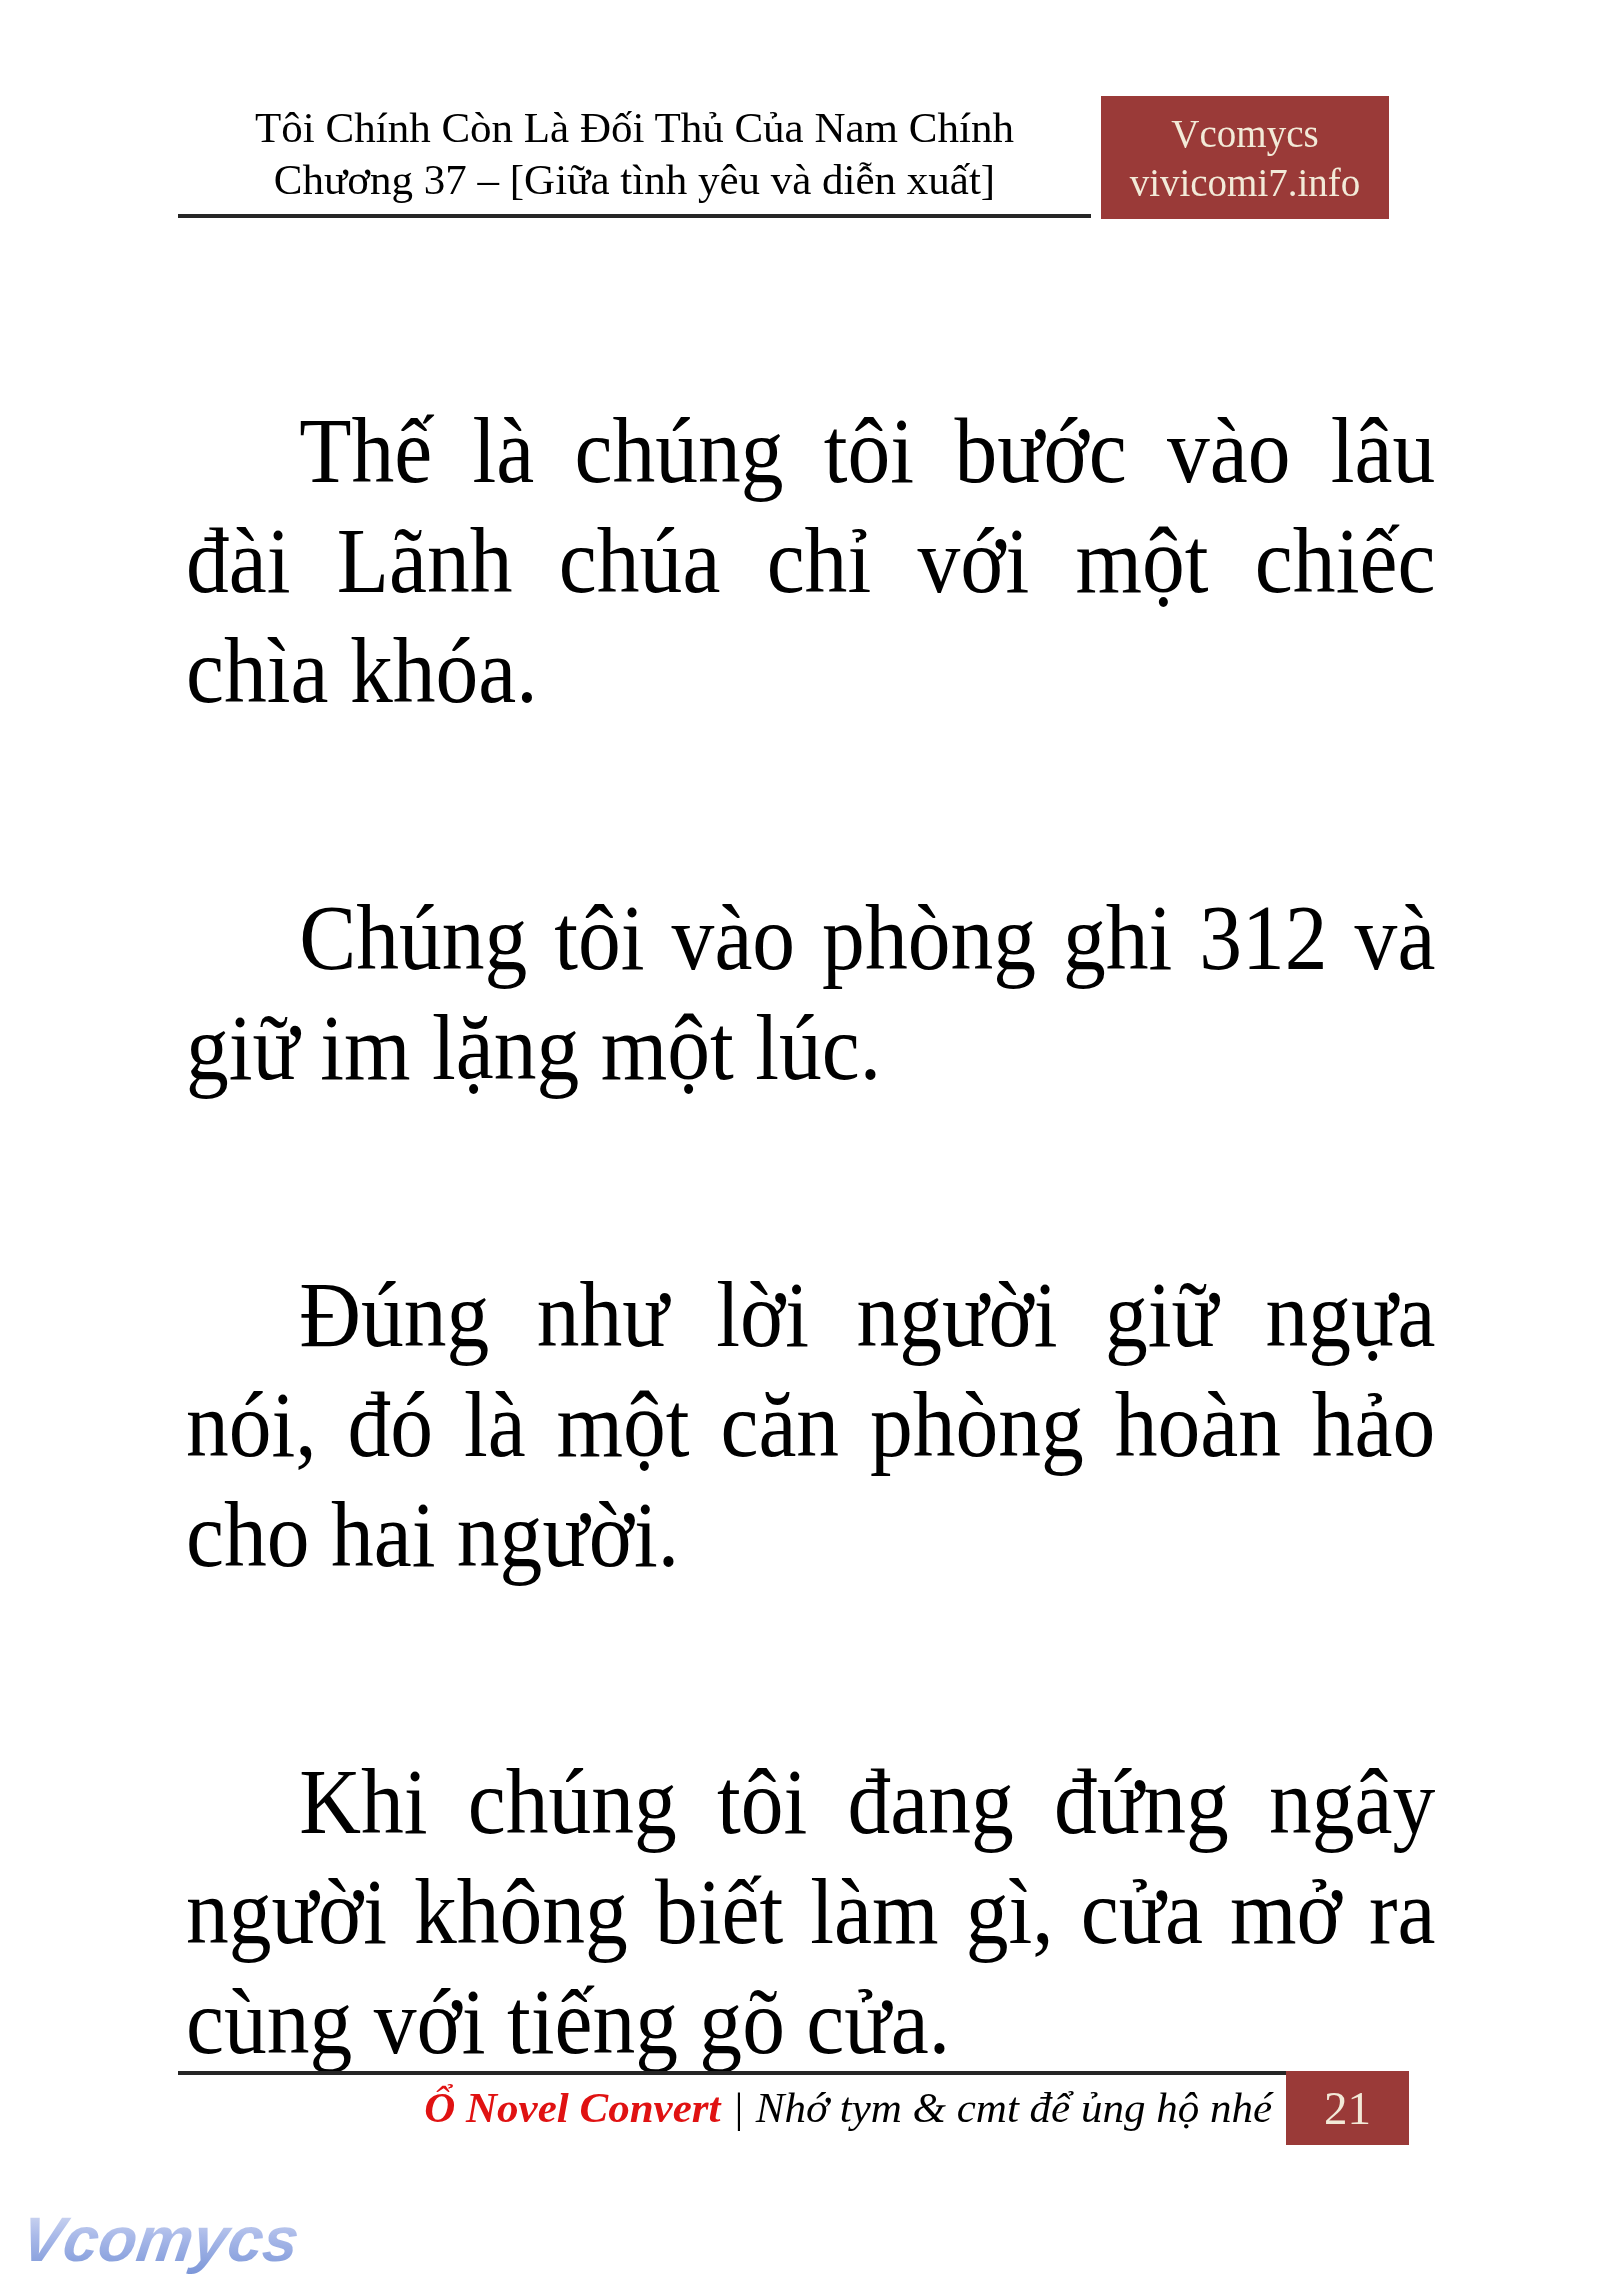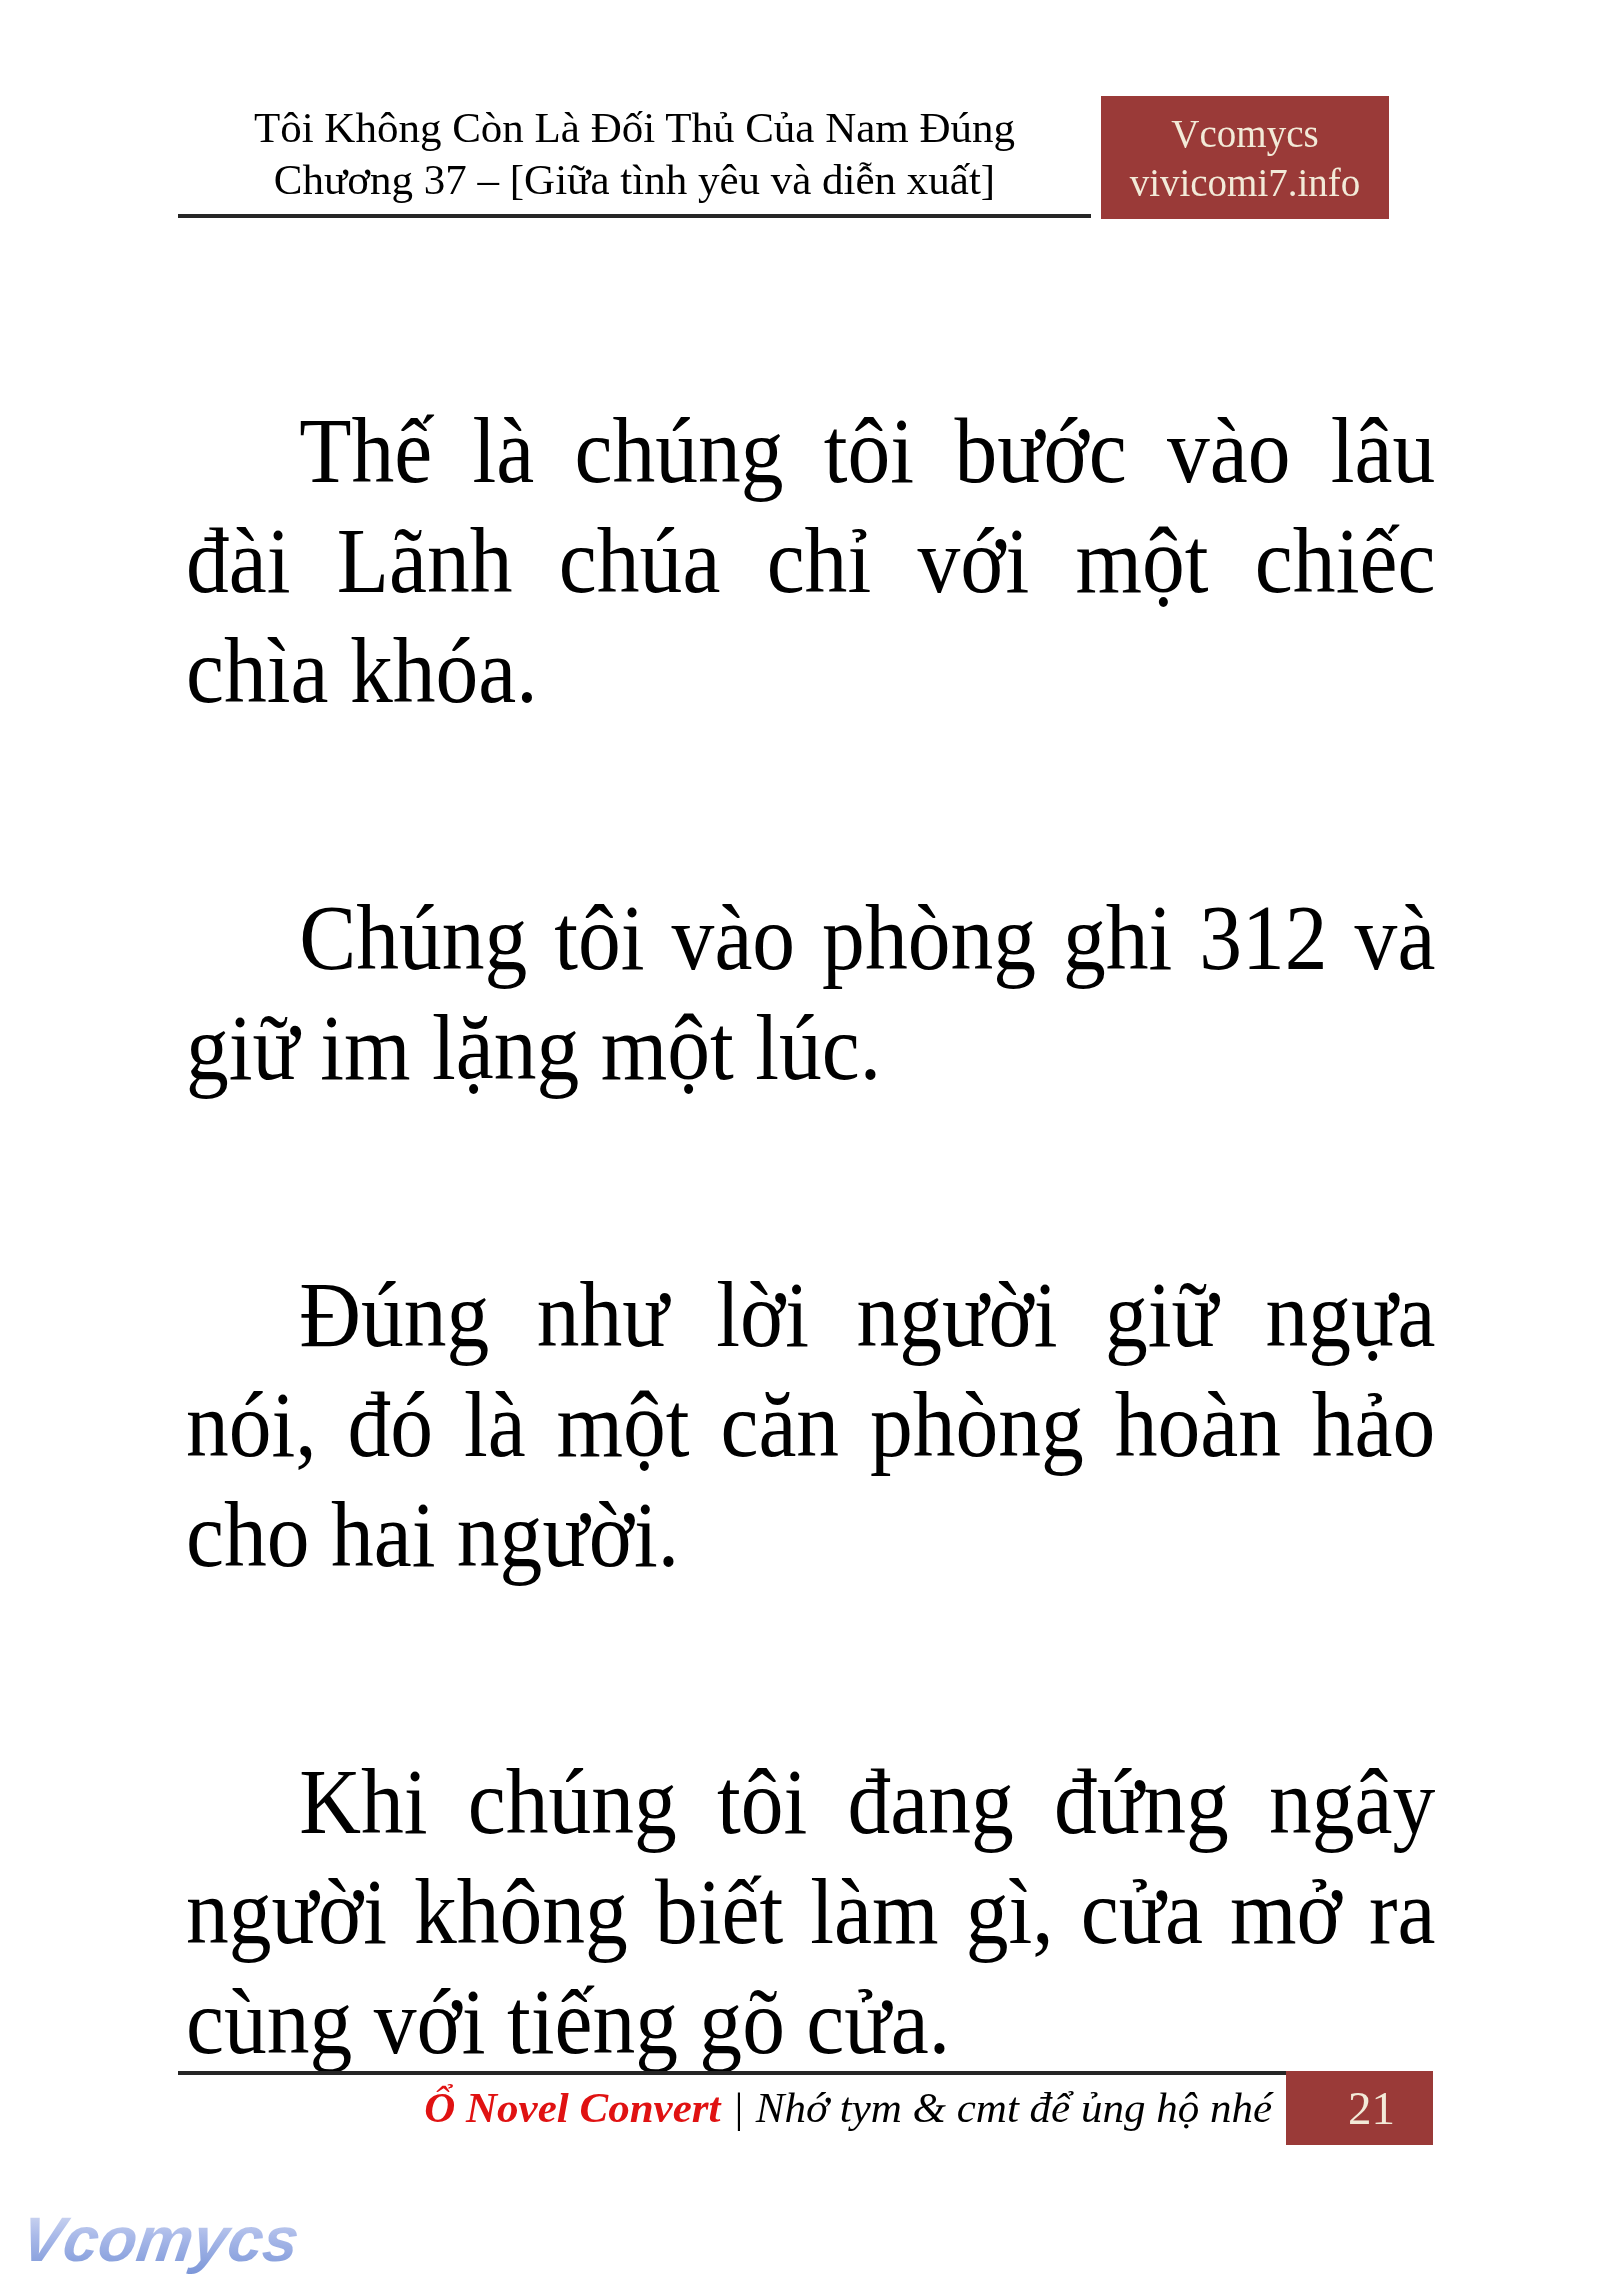--- a/index.html
+++ b/index.html
@@ -50,42 +50,41 @@
     text-align:right;white-space:nowrap;
     font-size:43px;line-height:55px;color:#000;font-style:italic;
   }
   .footer-brand{color:#e01212;font-weight:bold;}
   .footer-sep{padding:0 11.8px;color:#000;font-weight:normal;}
   .page-badge{
     position:absolute;left:1286px;top:2071px;width:123px;height:74px;
     background:#9a3a38;color:#f2ead8;
     display:flex;align-items:center;justify-content:center;
     font-size:47px;
-    padding-left:24px;
   }
 
   
   .watermark{
     position:absolute;left:21.6px;top:2203px;
     font-family:"Liberation Sans", sans-serif;
     font-weight:bold;font-style:italic;
     font-size:63px;letter-spacing:0px;
     transform:skewX(-8deg);
     background:linear-gradient(180deg,#dde2f4 0%,#aabae9 45%,#7b96d8 100%);
     -webkit-background-clip:text;background-clip:text;
     color:transparent;-webkit-text-fill-color:transparent;
   }
 </style>
 </head>
 <body>
 
 <div class="page">
 
   <div class="header-title">
-    <div>Tôi Không Còn Là Đối Thủ Của Nam Đúng</div>
+    <div>Tôi Chính Còn Là Đối Thủ Của Nam Chính</div>
     <div>Chương 37 – [Giữa tình yêu và diễn xuất]</div>
   </div>
 
   <div class="header-badge">
     <div>Vcomycs</div>
     <div>vivicomi7.info</div>
   </div>
 
   <div class="header-rule"></div>
 

